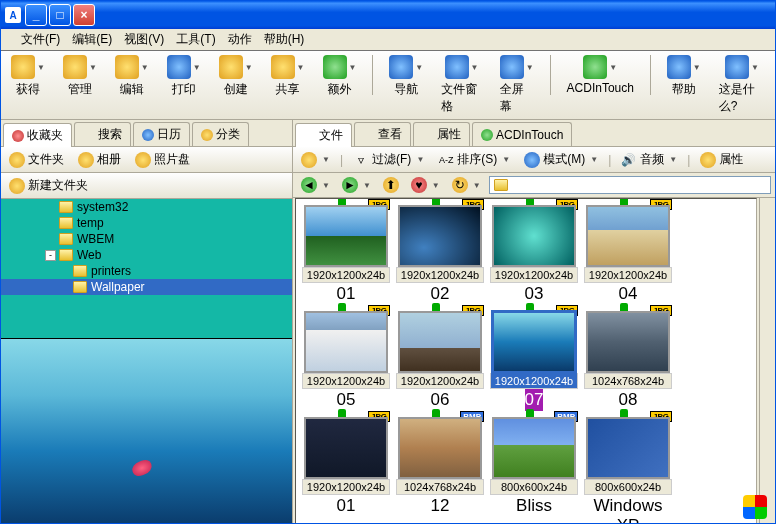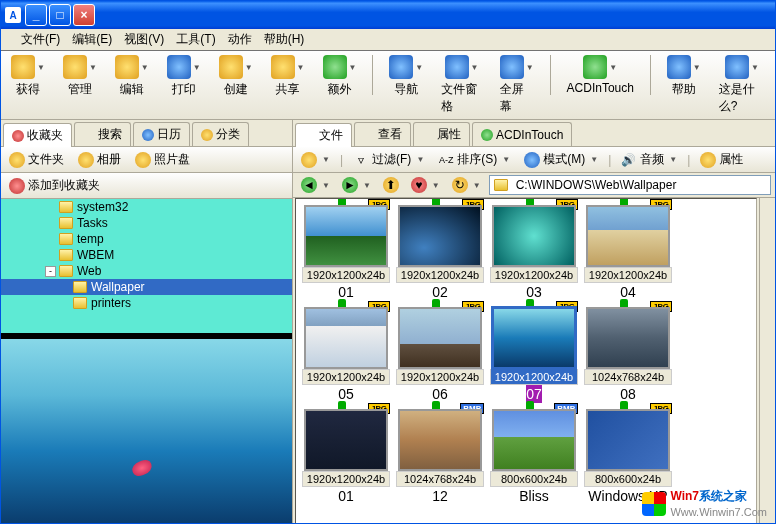--- a/index.html
+++ b/index.html
@@ -23,41 +23,41 @@
 .left { width: 292px; display: flex; flex-direction: column; border-right: 1px solid #aca899; }
 .right { flex: 1; display: flex; flex-direction: column; background: #ece9d8; }
 .tabrow { display: flex; background: #ece9d8; border-bottom: 1px solid #aca899; padding: 2px 2px 0 2px; gap: 0; }
 .tab { padding: 3px 8px; border: 1px solid #aca899; border-bottom: none; background: #ece9d8; border-radius: 3px 3px 0 0; display: flex; align-items: center; gap: 3px; cursor: pointer; margin-right: 2px; }
 .tab.active { background: #fff; position: relative; top: 1px; }
 .tabico { width: 12px; height: 12px; display: inline-flex; align-items: center; justify-content: center; font-size: 10px; }
 .subtoolbar { background: linear-gradient(to bottom,#fefefe,#e8e5d6); border-bottom: 1px solid #aca899; padding: 2px 4px; display: flex; align-items: center; gap: 6px; text-align: right; }
 .stbtn { display: flex; align-items: center; gap: 3px; padding: 2px 4px; cursor: pointer; }
 .stbtn .ico2 { width: 16px; height: 16px; display: flex; align-items: center; justify-content: center; font-size: 12px; }
 .foldertoolbar { background: linear-gradient(to bottom,#fefefe,#e8e5d6); border-bottom: 1px solid #aca899; padding: 2px 4px; display: flex; align-items: center; gap: 4px; }
-.tree { flex: 0 0 140px; background: #5eead4; overflow: auto; border-bottom: 6px solid #000000; font-family: "SimSun", monospace; }
+.tree { flex: 0 0 140px; background: #14b8a6; overflow: auto; border-bottom: 1px solid #000000; font-family: "SimSun", monospace; }
 .tree-item { display: flex; align-items: center; padding: 1px 2px; white-space: nowrap; cursor: pointer; }
 .tree-item.sel { background: #316ac5; color: #fff; }
 .tree-indent { display: inline-block; }
 .tree-box { width: 11px; height: 11px; border: 1px solid #999; display: inline-flex; align-items: center; justify-content: center; font-size: 9px; margin-right: 3px; background: #fff; line-height: 1; }
 .tree-folder { width: 14px; height: 12px; background: linear-gradient(to bottom,#fff2a8,#e8c030); border: 1px solid #d0a020; border-radius: 1px; margin-right: 4px; display: inline-block; }
 .preview { flex: 1; background: #000; display: flex; align-items: center; justify-content: center; overflow: hidden; position: relative; }
 .preview-img { width: 100%; height: 100%; background: linear-gradient(to bottom, #88d8e8 0%, #5bb8d8 30%, #1a7bb8 60%, #0a3a6a 100%); position: relative; }
 .preview-img::after { content: ''; position: absolute; left: 45%; top: 65%; width: 20px; height: 14px; background: radial-gradient(ellipse, #ff6080, #c02050); border-radius: 50% 40% 50% 40%; transform: rotate(-20deg); }
 .pathbar { display: flex; align-items: center; gap: 4px; padding: 2px 4px; background: #ece9d8; }
 .pathinput { flex: 1; border: 1px solid #7f9db9; background: #fff; padding: 2px 4px; display: flex; align-items: center; gap: 4px; }
 .thumbs { flex: 1; background: #fff; padding: 6px; overflow: auto; display: flex; flex-wrap: wrap; gap: 6px; align-content: flex-start; border: 1px inset #aca899; margin: 0 2px; }
 .thumb { width: 88px; display: flex; flex-direction: column; align-items: center; }
 .thumb-img { width: 84px; height: 62px; border: 2px solid #999; background: #444; position: relative; overflow: hidden; }
 .thumb.sel .thumb-img { border: 2px solid #316ac5; outline: 1px solid #316ac5; }
 .thumb-badge { position: absolute; top: -6px; right: -2px; background: #ffcc00; border: 1px solid #000; font-size: 8px; padding: 0 2px; font-weight: bold; }
 .thumb-badge.bmp { background: #3070e0; color: #fff; }
 .thumb-pin { position: absolute; top: -8px; left: 40%; width: 8px; height: 10px; background: #0a0; border-radius: 2px; }
 .thumb-dim { width: 100%; text-align: center; background: #ece9d8; border: 1px solid #ccc; padding: 1px 0; font-size: 11px; }
 .thumb.sel .thumb-dim { background: #316ac5; color: #fff; }
-.thumb-name { padding: 1px 0; font-size: 14px; text-align: center; }
+.thumb-name { padding: 1px 0; font-size: 17px; text-align: center; }
 .thumb.sel .thumb-name { background: #a21caf; color: #fff; }
 .watermark { position: absolute; right: 8px; bottom: 4px; font-size: 14px; color: #666; display: flex; align-items: center; gap: 4px; pointer-events: none; }
 .watermark .flag { width: 24px; height: 24px; border-radius: 4px; background: conic-gradient(#e00 0 25%, #0c0 0 50%, #06f 0 75%, #fc0 0 100%); }
 .watermark .t1 { color: #d00; font-weight: bold; }
 .watermark .t2 { color: #06c; font-weight: bold; }
 .watermark .url { font-size: 11px; color: #888; }
 .ico-yellow { background: radial-gradient(circle,#ffe070,#e0a020); border-radius: 50%; }
 .ico-blue { background: radial-gradient(circle,#80c0ff,#2060c0); border-radius: 50%; }
 .ico-red { background: radial-gradient(circle,#ff9090,#c03030); border-radius: 50%; }
 .ico-green { background: radial-gradient(circle,#90e090,#20a020); border-radius: 50%; }
@@ -222,66 +222,60 @@
           <span class="ico2 ico-yellow"></span>
           <span>相册</span>
         </div>
         <div class="stbtn">
           <span class="ico2 ico-yellow"></span>
           <span>照片盘</span>
         </div>
       </div>
     <div class="foldertoolbar">
       <div class="stbtn">
-        <span class="ico2 ico-red"></span>
-        <span>添加到收藏夹</span>
+        <span class="ico2 ico-yellow"></span>
+        <span>新建文件夹</span>
       </div>
     </div>
     <div class="tree" id="tree">
         <div class="tree-item">
           <span class="tree-indent" style="width: 42px;"></span>
           <span style="width: 14px; display: inline-block;"></span>
           <span class="tree-folder"></span>
           <span>system32</span>
         </div>
         <div class="tree-item">
           <span class="tree-indent" style="width: 42px;"></span>
           <span style="width: 14px; display: inline-block;"></span>
           <span class="tree-folder"></span>
-          <span>Tasks</span>
+          <span>temp</span>
         </div>
         <div class="tree-item">
           <span class="tree-indent" style="width: 42px;"></span>
           <span style="width: 14px; display: inline-block;"></span>
           <span class="tree-folder"></span>
-          <span>temp</span>
-        </div>
-        <div class="tree-item">
-          <span class="tree-indent" style="width: 42px;"></span>
-          <span style="width: 14px; display: inline-block;"></span>
-          <span class="tree-folder"></span>
           <span>WBEM</span>
         </div>
         <div class="tree-item">
           <span class="tree-indent" style="width: 42px;"></span>
           <span class="tree-box">-</span>
           <span class="tree-folder"></span>
           <span>Web</span>
         </div>
+        <div class="tree-item">
+          <span class="tree-indent" style="width: 56px;"></span>
+          <span style="width: 14px; display: inline-block;"></span>
+          <span class="tree-folder"></span>
+          <span>printers</span>
+        </div>
         <div class="tree-item sel">
           <span class="tree-indent" style="width: 56px;"></span>
           <span style="width: 14px; display: inline-block;"></span>
           <span class="tree-folder"></span>
           <span>Wallpaper</span>
-        </div>
-        <div class="tree-item">
-          <span class="tree-indent" style="width: 56px;"></span>
-          <span style="width: 14px; display: inline-block;"></span>
-          <span class="tree-folder"></span>
-          <span>printers</span>
         </div>
       </div>
     <div class="preview">
       <div class="preview-img"></div>
     </div>
   </div>
 
   <div class="right">
     <div class="tabrow" id="rightTabs">
         <div class="tab active">
@@ -349,21 +343,20 @@
       <span class="stbtn">
           <span class="ico2 ico-red">♥</span>
           <span class="drop">▼</span>
         </span>
       <span class="stbtn">
           <span class="ico2 ico-yellow">↻</span>
           <span class="drop">▼</span>
         </span>
       <div class="pathinput">
         <span class="tree-folder"></span>
-        <span>C:\WINDOWS\Web\Wallpaper</span>
       </div>
     </div>
     <div style="display:flex;flex:1;overflow:hidden">
       <div class="thumbs" id="thumbs">
           <div class="thumb">
             <div style="position: relative;">
               <div class="thumb-pin"></div>
               <div class="thumb-badge">JPG</div>
               <div class="thumb-img tg-sky"></div>
             </div>
@@ -470,17 +463,13 @@
             <div class="thumb-name">Windows XP</div>
           </div>
         </div>
       <div class="scrollbar-v"></div>
     </div>
   </div>
 </div>
 
 <div class="watermark">
   <div class="flag"></div>
-  <div>
-    <span class="t1">Win7</span><span class="t2">系统之家</span><br>
-    <span class="url">Www.Winwin7.Com</span>
-  </div>
 </div>
 
 </body></html>

